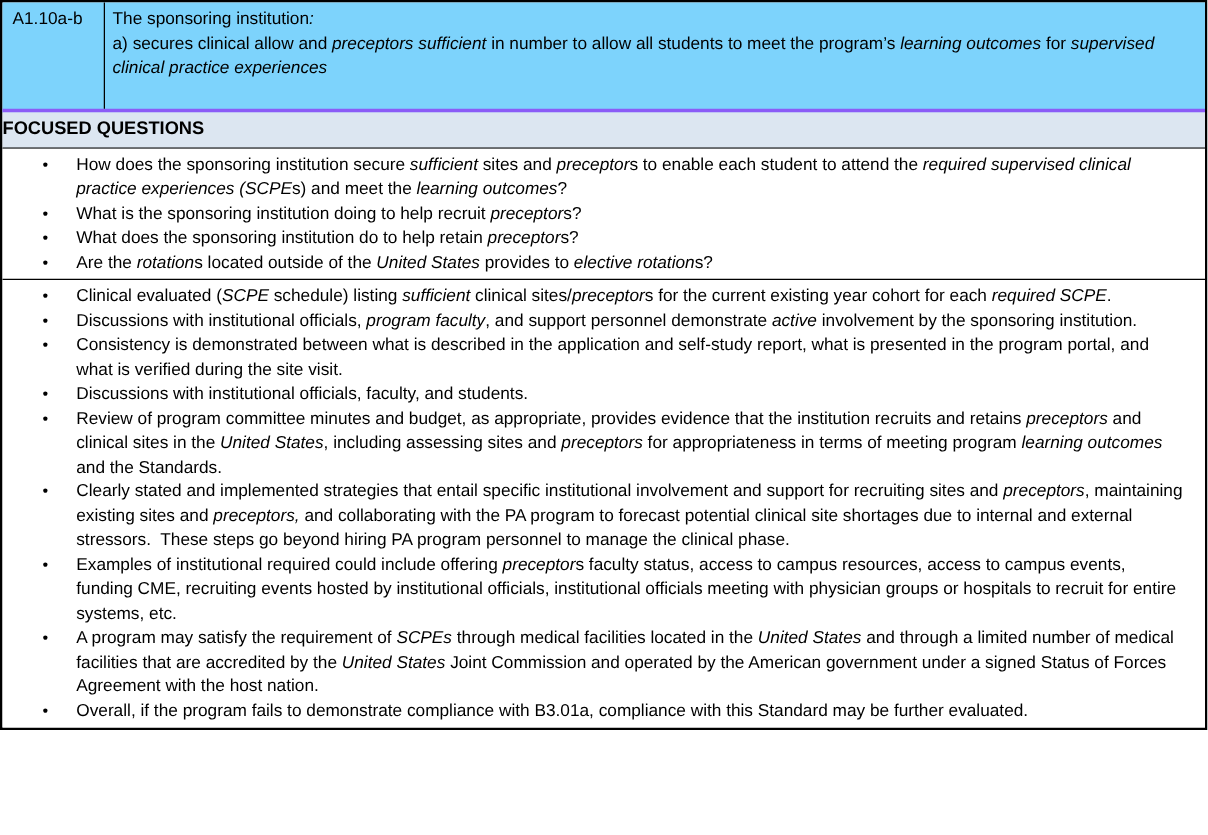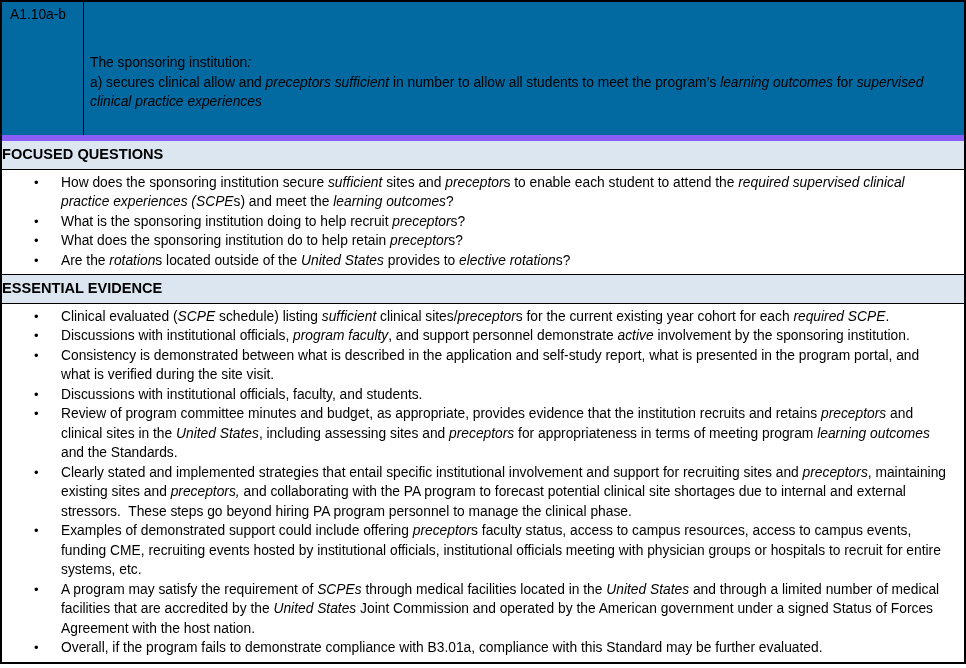--- a/index.html
+++ b/index.html
@@ -10,32 +10,31 @@
     font-size: 13.8px;
     line-height: 19.5px;
     color: #000;
   }
   .doc {
     width: 966px;
     border: 2px solid #000;
   }
   .top-row {
     display: flex;
-    background: #0369a1;
-    border-bottom: 6px solid #8b5cf6;
+    background: #7dd3fc;
+    border-bottom: 3px solid #8b5cf6;
   }
   .code-cell {
     flex: 0 0 82px;
     border-right: 1px solid #000;
     padding: 3px 4px 3px 8px;
   }
   .text-cell {
     flex: 1;
     padding: 3px 8px 4px 6px;
-    margin-top: 48px;
   }
   .band {
     background: #dce6f1;
     border-bottom: 1px solid #000;
     font-weight: bold;
     font-size: 14.6px;
     padding: 4px 0;
   }
   .section {
     background: #fff;
@@ -88,21 +87,20 @@
       <div class="bullet-row">
         <span class="bullet">•</span>
         <div class="bullet-text"><span>What does the sponsoring institution do to help retain </span><span class="it">preceptor</span><span>s?</span></div>
       </div>
       <div class="bullet-row">
         <span class="bullet">•</span>
         <div class="bullet-text"><span>Are the </span><span class="it">rotation</span><span>s located outside of the </span><span class="it">United States</span><span> provides to </span><span class="it">elective rotation</span><span>s?</span></div>
       </div>
     </div>
 
-  <div class="band">ESSENTIAL EVIDENCE</div>
 
   <div class="section">
     <div>
         <div class="bullet-row">
           <span class="bullet">•</span>
           <div class="bullet-text"><span>Clinical evaluated (</span><span class="it">SCPE</span><span> schedule) listing </span><span class="it">sufficient</span><span> clinical sites/</span><span class="it">preceptor</span><span>s for the current existing year cohort for each </span><span class="it">required SCPE</span><span>.</span></div>
         </div>
         <div class="bullet-row">
           <span class="bullet">•</span>
           <div class="bullet-text"><span>Discussions with institutional officials, </span><span class="it">program faculty</span><span>, and support personnel demonstrate </span><span class="it">active</span><span> involvement by the sponsoring institution.</span></div>
@@ -120,21 +118,21 @@
         <div class="bullet-row">
           <span class="bullet">•</span>
           <div class="bullet-text"><span>Review of program committee minutes and budget, as appropriate, provides evidence that the institution recruits and retains </span><span class="it">preceptors</span><span> and clinical sites in the </span><span class="it">United States</span><span>, including assessing sites and </span><span class="it">preceptors</span><span> for appropriateness in terms of meeting program </span><span class="it">learning outcomes</span><span> and the Standards.</span></div>
         </div>
         <div class="bullet-row">
           <span class="bullet">•</span>
           <div class="bullet-text"><span>Clearly stated and implemented strategies that entail specific institutional involvement and support for recruiting sites and </span><span class="it">preceptors</span><span>, maintaining existing sites and </span><span class="it">preceptors,</span><span> and collaborating with the PA program to forecast potential clinical site shortages due to internal and external stressors.  These steps go beyond hiring PA program personnel to manage the clinical phase.</span></div>
         </div>
         <div class="bullet-row">
           <span class="bullet">•</span>
-          <div class="bullet-text"><span>Examples of demonstrated support could include offering </span><span class="it">preceptor</span><span>s faculty status, access to campus resources, access to campus events, funding CME, recruiting events hosted by institutional officials, institutional officials meeting with physician groups or hospitals to recruit for entire systems, etc.</span></div>
+          <div class="bullet-text"><span>Examples of institutional required could include offering </span><span class="it">preceptor</span><span>s faculty status, access to campus resources, access to campus events, funding CME, recruiting events hosted by institutional officials, institutional officials meeting with physician groups or hospitals to recruit for entire systems, etc.</span></div>
         </div>
         <div class="bullet-row">
           <span class="bullet">•</span>
           <div class="bullet-text"><span>A program may satisfy the requirement of </span><span class="it">SCPEs</span><span> through medical facilities located in the </span><span class="it">United States</span><span> and through a limited number of medical facilities that are accredited by the </span><span class="it">United States</span><span> Joint Commission and operated by the American government under a signed Status of Forces Agreement with the host nation.</span></div>
         </div>
         <div class="bullet-row">
           <span class="bullet">•</span>
           <div class="bullet-text"><span>Overall, if the program fails to demonstrate compliance with B3.01a, compliance with this Standard may be further evaluated.</span></div>
         </div>
       </div>

